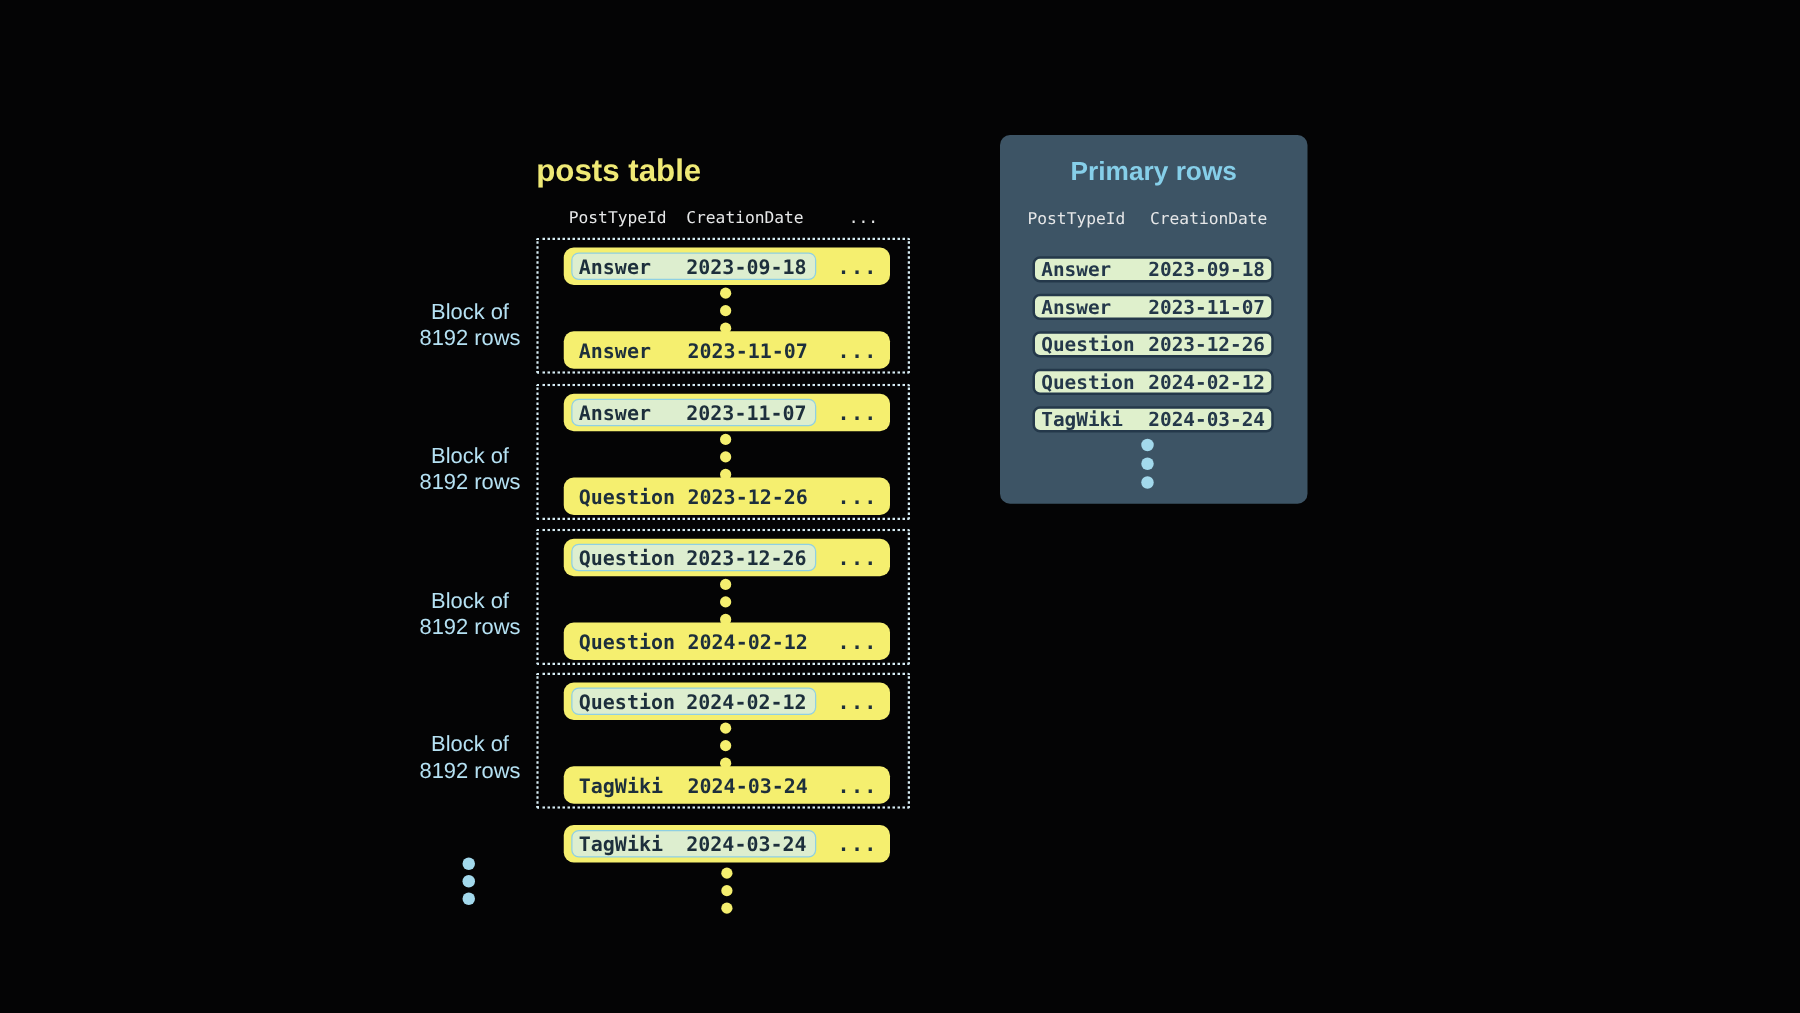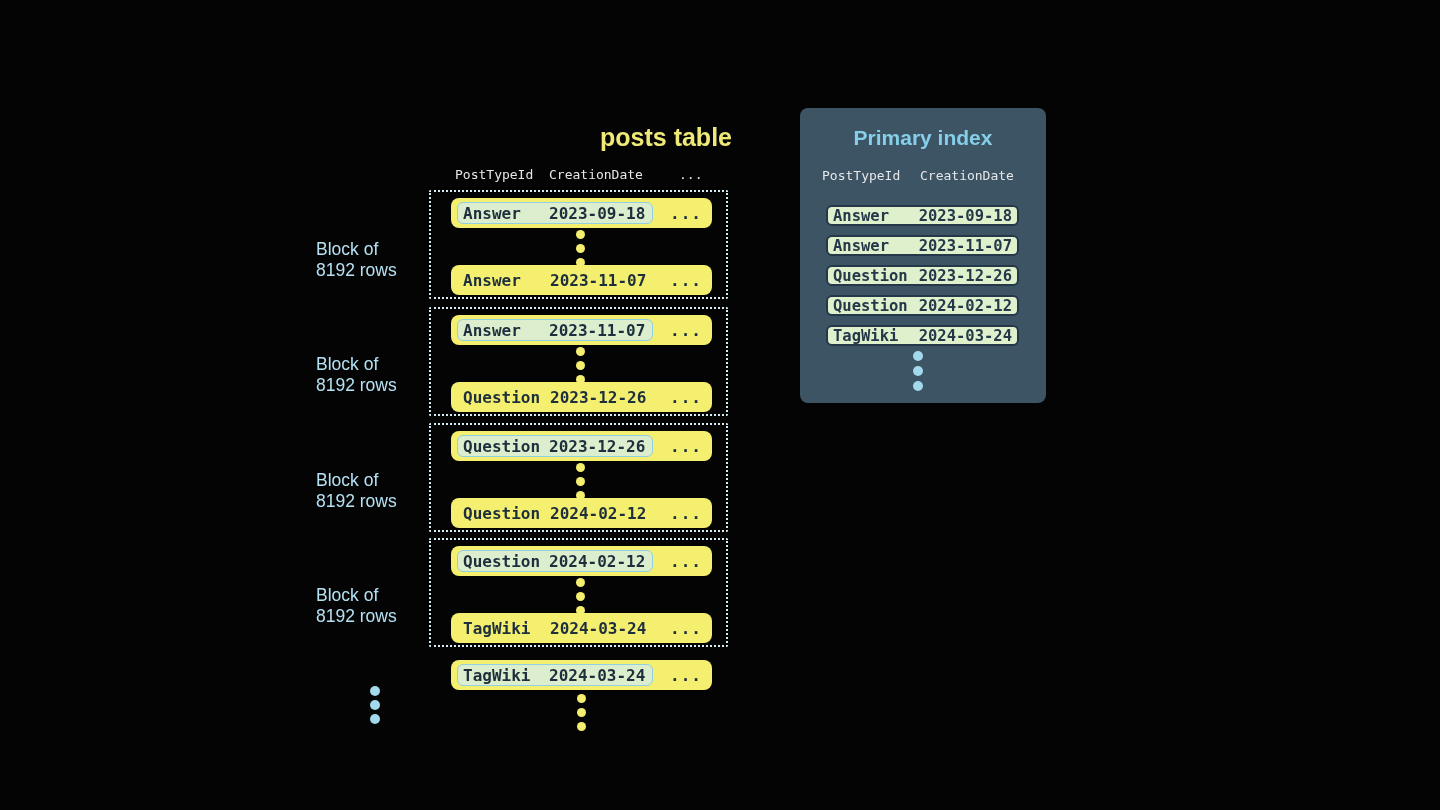--- a/index.html
+++ b/index.html
@@ -24,21 +24,21 @@
     position:relative;
     width:1440px;height:810px;
     background:var(--bg);
     overflow:hidden;
     font-family:"Liberation Sans",sans-serif;
   }
 
   
   .posts-title{
     position:absolute;left:429px;top:123px;width:303px;
-    text-align:right;
+    text-align:left;
     font-size:25px;font-weight:600;line-height:28px;
     color:var(--title-yellow);
   }
   .col-header{
     position:absolute;top:167px;
     font-family:"DejaVu Sans Mono","Liberation Mono",monospace;
     font-size:13px;font-weight:400;line-height:16px;
     color:var(--header-text);
     white-space:nowrap;
   }
@@ -86,20 +86,21 @@
     display:flex;flex-direction:column;align-items:center;gap:5px;
   }
   .vdots i{display:block;width:9px;height:9px;border-radius:50%;background:var(--row-yellow);}
   .vdots.in-block{left:145px;top:38px;}
   .vdots.trailing{left:577px;top:694px;}
   .vdots.blue i{background:var(--dot-blue);width:10px;height:10px;}
   .vdots.left-col{left:370px;top:686px;gap:4px;}
 
   .block-label{
     position:absolute;left:316px;width:120px;
+    text-align:center;
     font-size:17.5px;font-weight:400;line-height:21px;
     color:var(--light-blue);
   }
   .block-label.l1{top:239px;}
   .block-label.l2{top:354px;}
   .block-label.l3{top:470px;}
   .block-label.l4{top:585px;}
 
   
   .panel{
@@ -254,21 +255,21 @@
       <i></i>
       <i></i>
     </div>
   <div class="vdots blue left-col">
       <i></i>
       <i></i>
       <i></i>
     </div>
 
   <div class="panel">
-    <div class="panel-title">Primary index</div>
+    <div class="panel-title">Primary rows</div>
     <span class="col-header p1">PostTypeId</span>
     <span class="col-header p2">CreationDate</span>
 
     <div class="pill r0">
       <span>Answer</span>
       <span>2023-09-18</span>
     </div>
     <div class="pill r1">
       <span>Answer</span>
       <span>2023-11-07</span>

